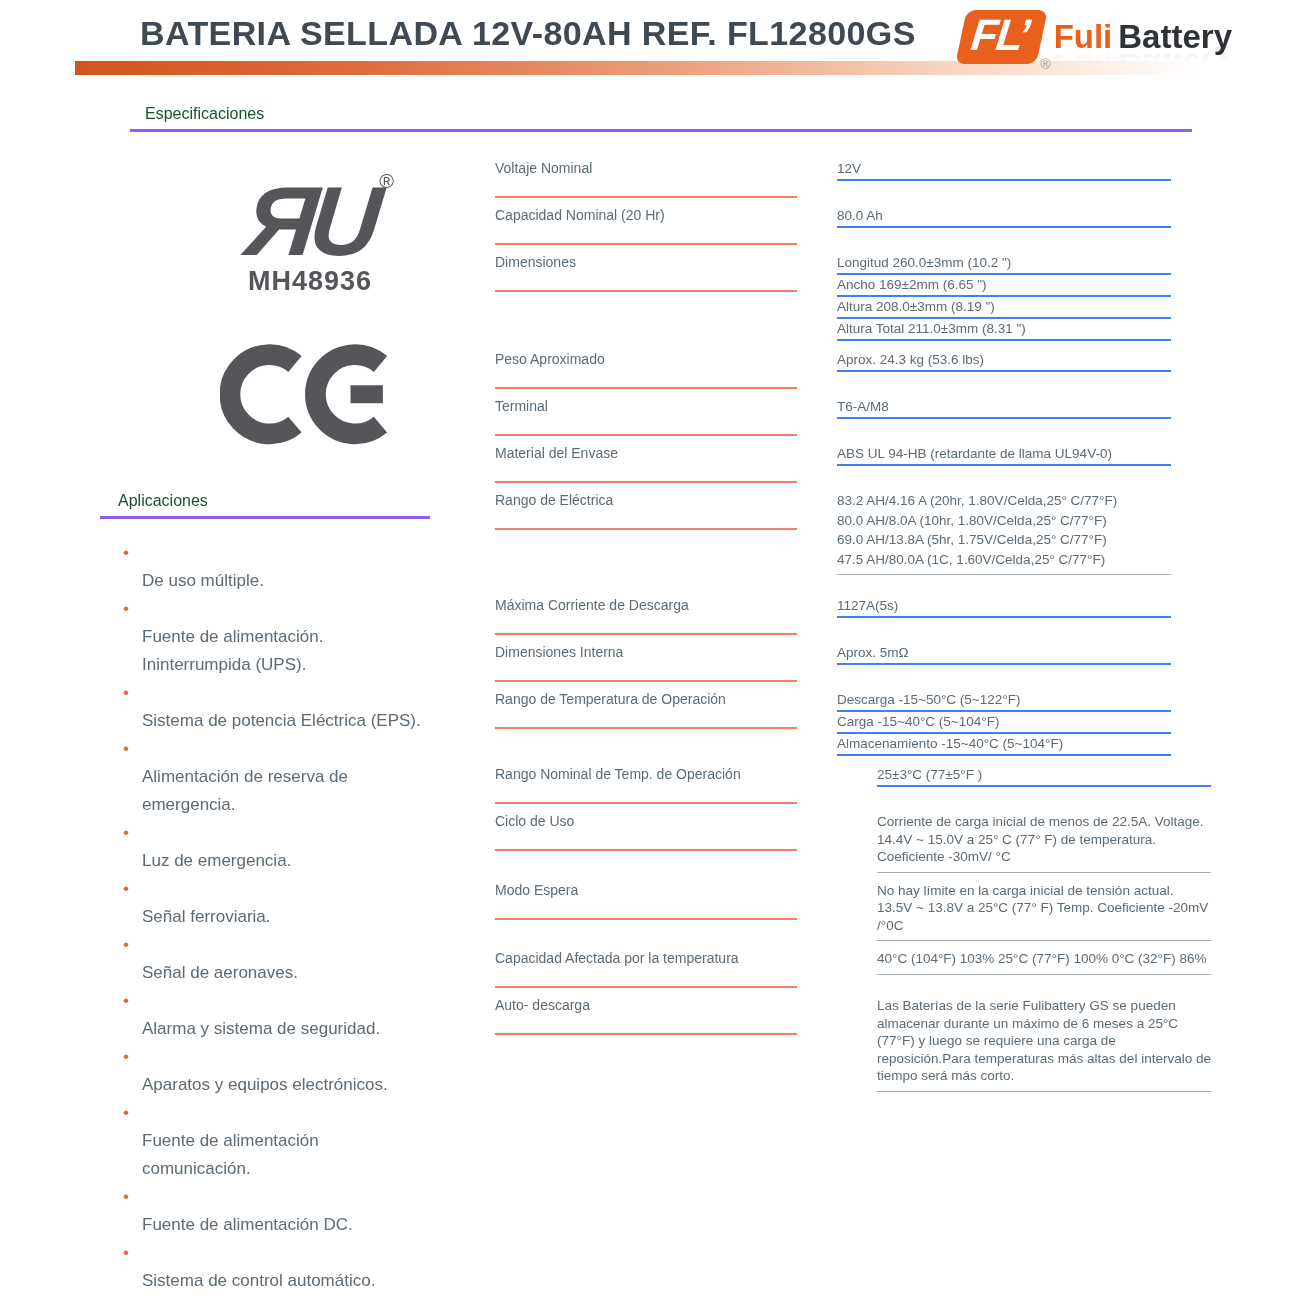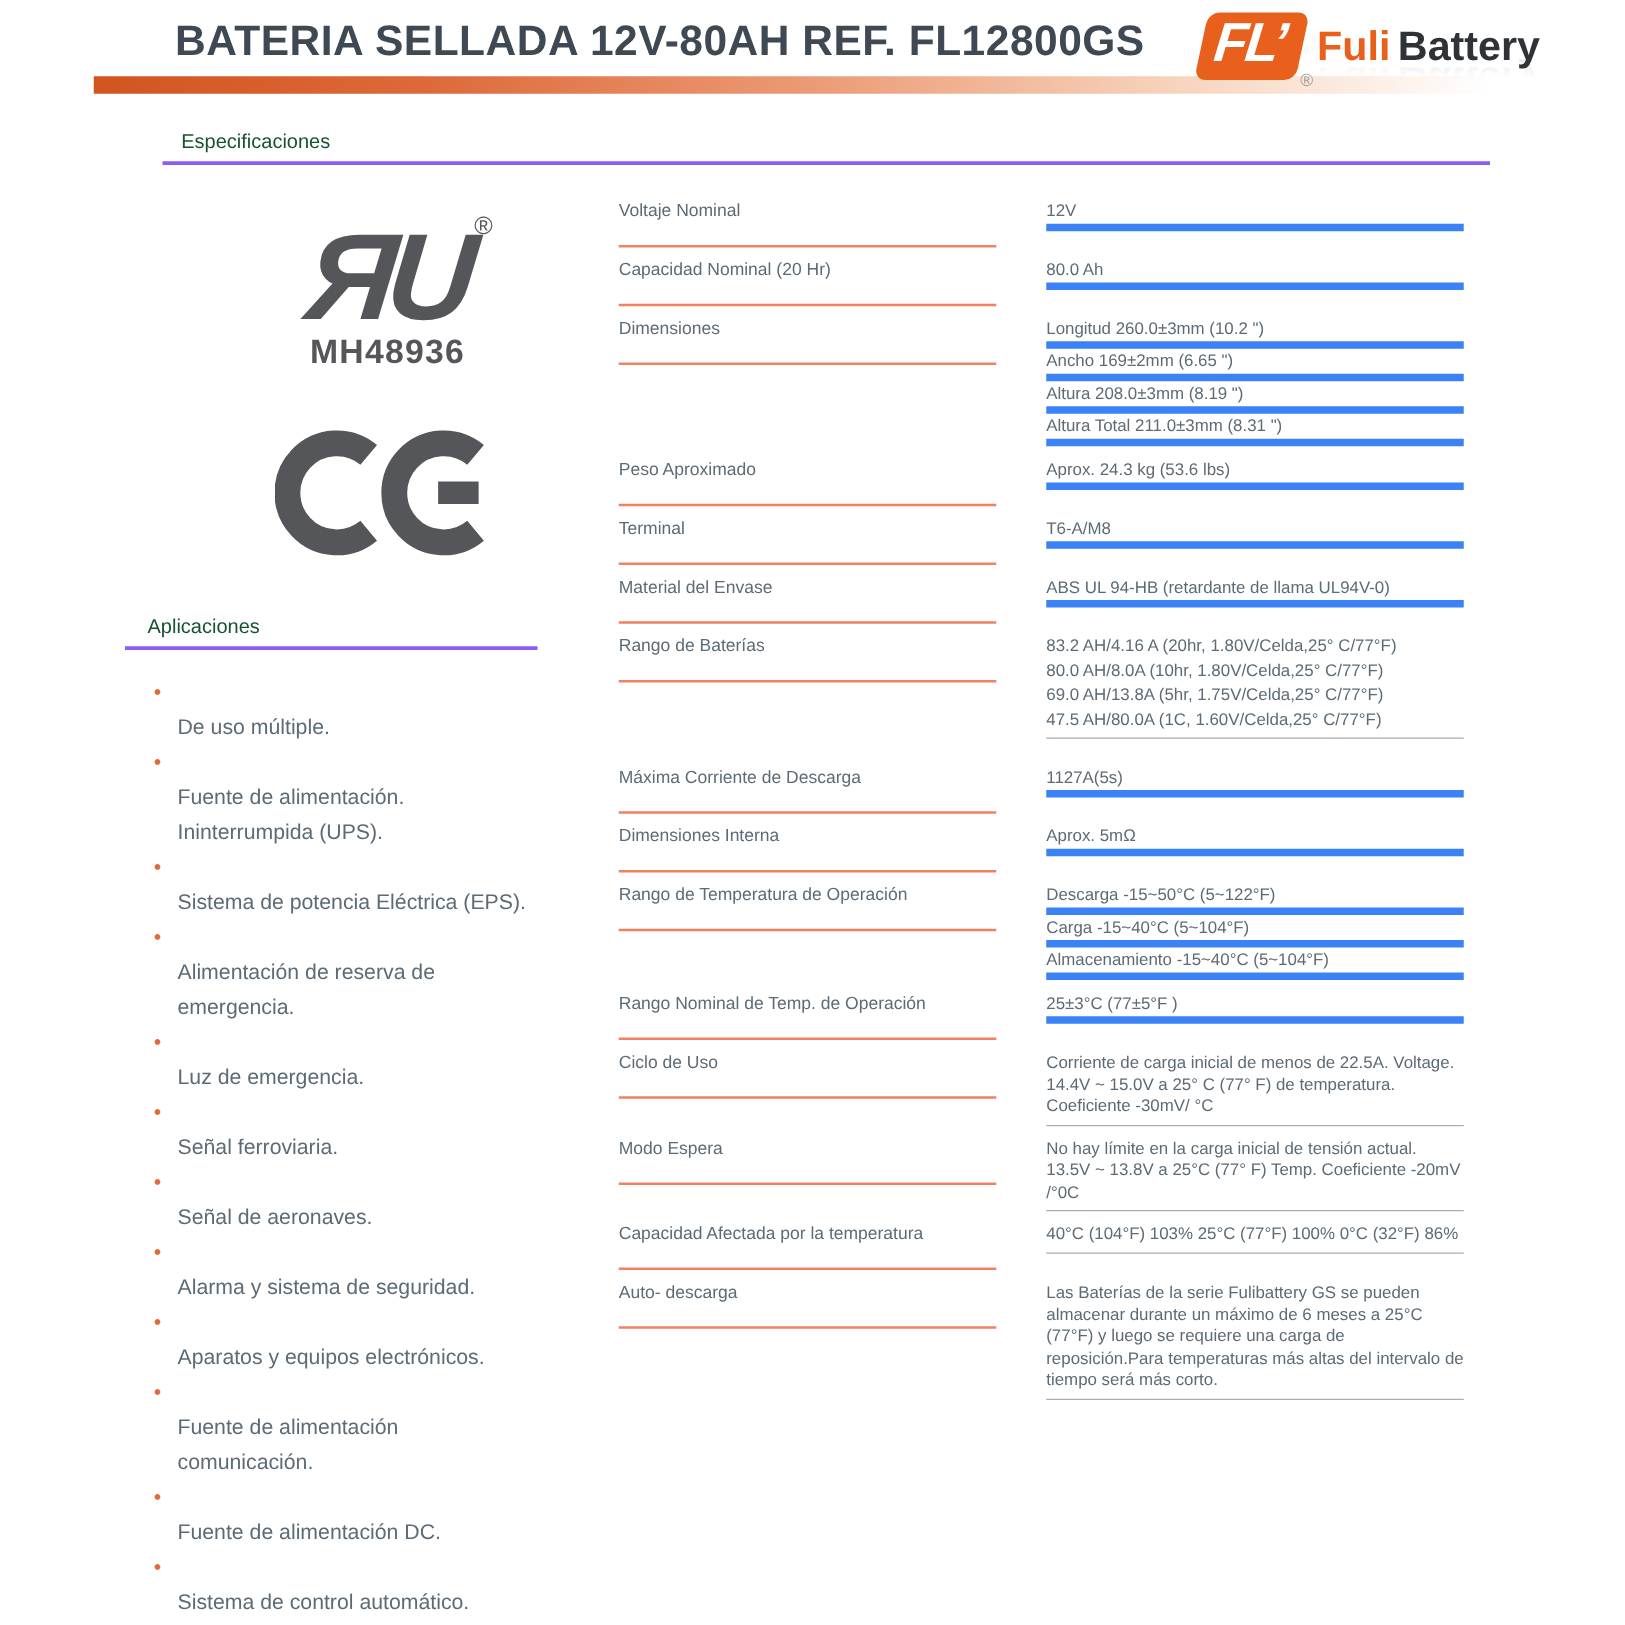--- a/index.html
+++ b/index.html
@@ -41,25 +41,25 @@
   .apps-list{margin-top:20px;width:336px;}
   .app-item{position:relative;padding-left:22px;font-size:17px;line-height:28px;color:#5C6B76;white-space:pre-line;}
   .bullet{position:absolute;left:3px;top:0;color:#E06A3B;}
 
   
   .specs{padding-top:2px;}
   .srow{display:flex;align-items:flex-start;margin-bottom:9px;}
   .slabel{flex:0 0 302px;font-size:14px;color:#5C6B76;padding-bottom:20px;border-bottom:2px solid #F08161;}
   .svalue{flex:0 0 334px;margin-left:40px;font-size:13.5px;color:#5C6B76;}
   .vline{line-height:17px;padding-bottom:2px;white-space:nowrap;}
-  .lines-each .vline{border-bottom:6px solid #3b82f6;margin-bottom:1px;}
+  .lines-each .vline{border-bottom:2px solid #3b82f6;margin-bottom:1px;}
   .lines-last{border-bottom:1px solid #A8ADB2;padding-bottom:4px;}
   .lines-last .vline{white-space:normal;line-height:17.5px;}
   .gap-lg{margin-top:22px;}
-  .gap-md{}
+  .gap-md{gap:40px;}
 </style>
 </head>
 <body>
 
 <div class="page">
 
   <div class="header">
     <div class="header-title">BATERIA SELLADA 12V-80AH REF. FL12800GS</div>
     <div class="brand">
       <div class="brand-mark">
@@ -177,21 +177,21 @@
             <div class="vline">T6-A/M8</div>
           </div>
       </div>
       <div class="srow">
         <div class="slabel">Material del Envase</div>
         <div class="svalue lines-each">
             <div class="vline">ABS UL 94-HB (retardante de llama UL94V-0)</div>
           </div>
       </div>
       <div class="srow">
-        <div class="slabel">Rango de Baterías</div>
+        <div class="slabel">Rango de Eléctrica</div>
         <div class="svalue lines-last">
             <div class="vline">83.2 AH/4.16 A (20hr, 1.80V/Celda,25° C/77°F)</div>
             <div class="vline">80.0 AH/8.0A (10hr, 1.80V/Celda,25° C/77°F)</div>
             <div class="vline">69.0 AH/13.8A (5hr, 1.75V/Celda,25° C/77°F)</div>
             <div class="vline">47.5 AH/80.0A (1C, 1.60V/Celda,25° C/77°F)</div>
           </div>
       </div>
       <div class="srow gap-lg">
         <div class="slabel">Máxima Corriente de Descarga</div>
         <div class="svalue lines-each">

